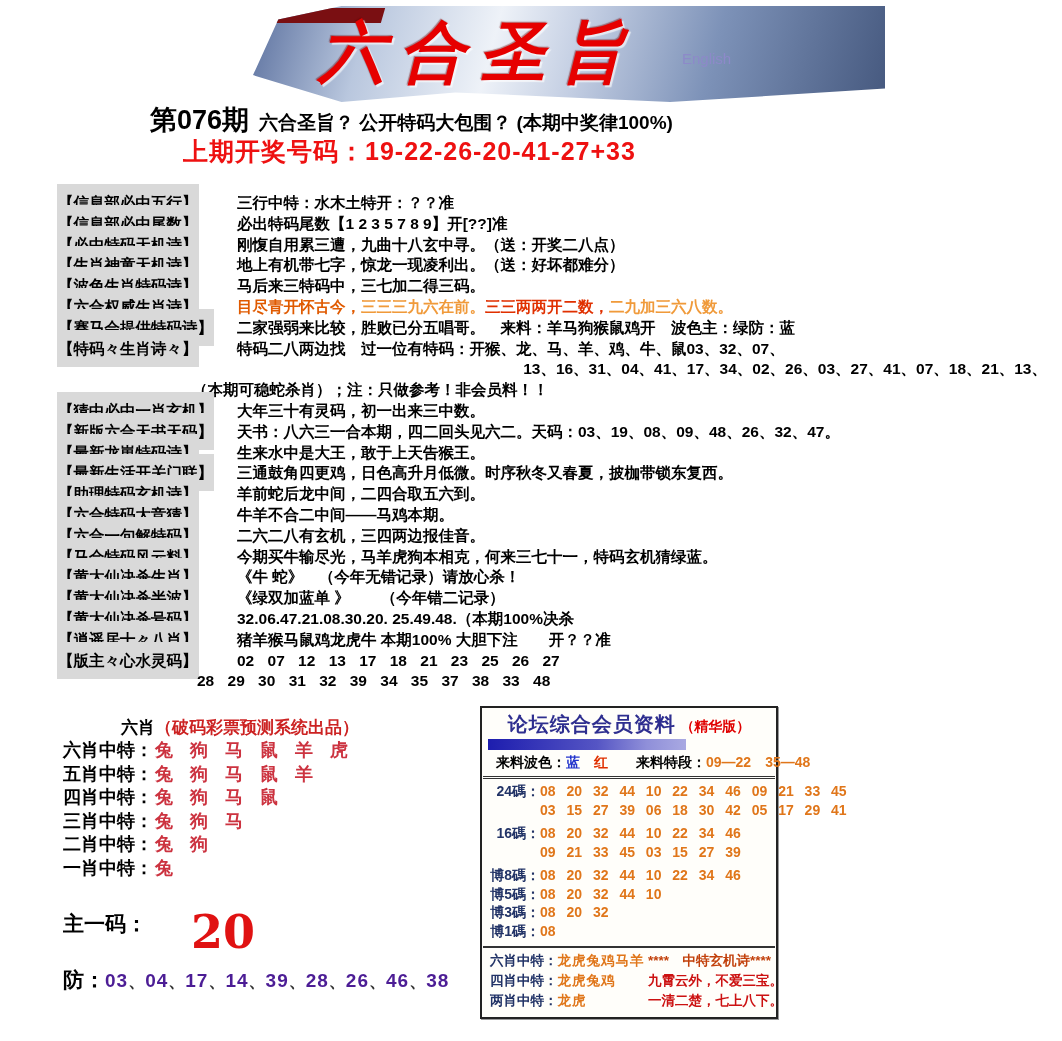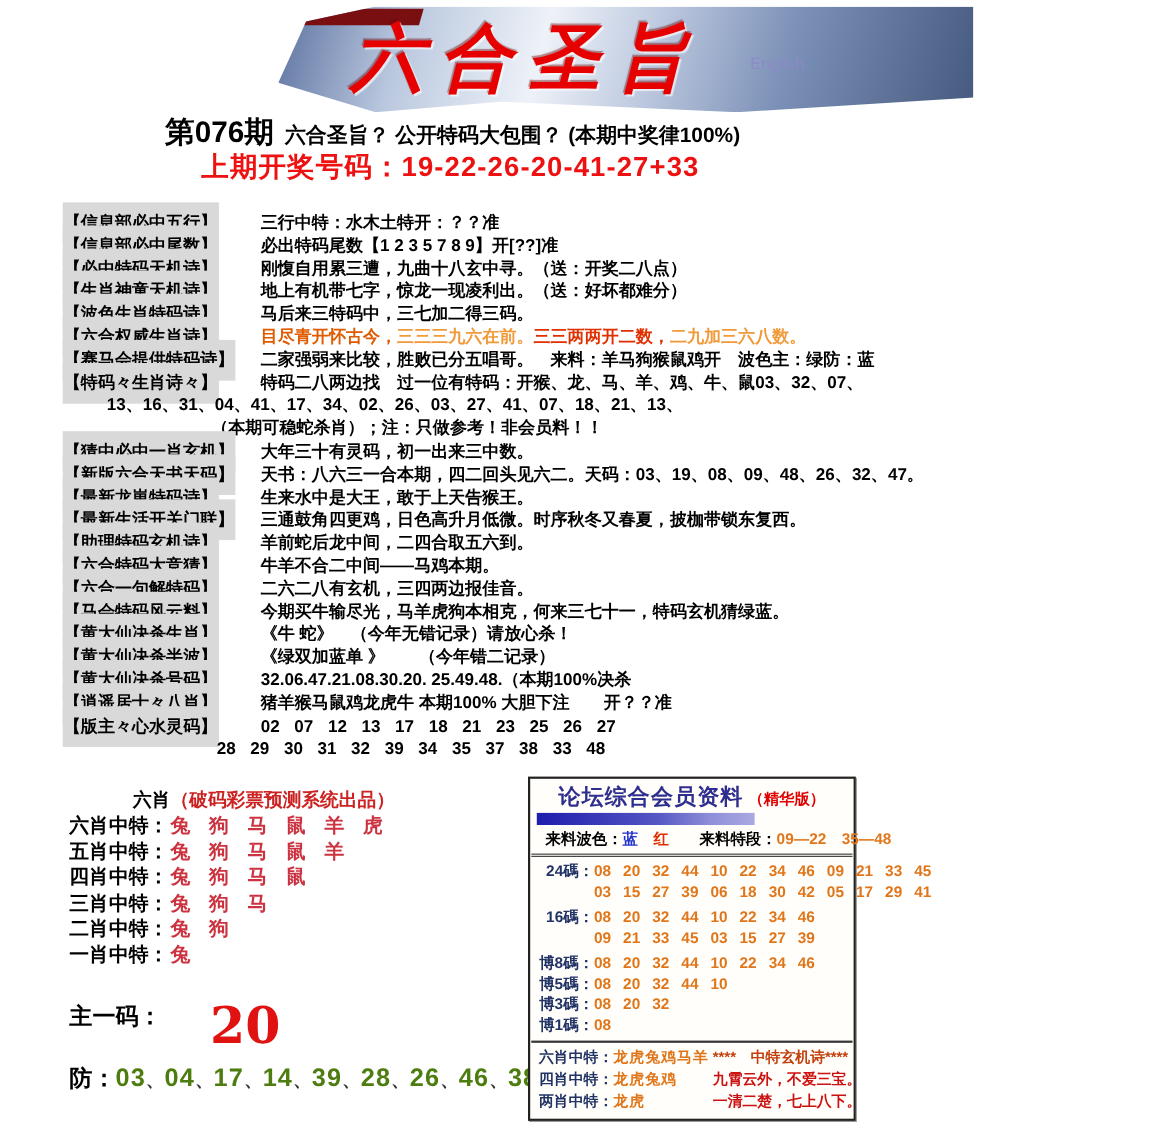--- a/index.html
+++ b/index.html
@@ -34,21 +34,21 @@
   
   .six-xiao{position:absolute;left:63px;top:716px;width:410px;}
   .sx-heading{margin-left:58px;font-size:17px;font-weight:bold;white-space:nowrap;}
   .sx-heading .red{color:#cc2222;}
   .sx-row{font-size:18px;font-weight:bold;line-height:23.5px;white-space:nowrap;}
   .sx-animals{color:#cc3340;letter-spacing:6px;margin-left:2px;}
   .main-code-row{margin-top:14px;display:flex;align-items:center;}
   .main-code-label{font-size:21px;font-weight:bold;}
   .main-code{margin-left:44px;font-family:"DejaVu Serif",serif;font-size:46px;font-weight:bold;color:#e01212;line-height:44px;margin-top:16px;}
   .defend-row{margin-top:12px;font-size:21px;font-weight:bold;white-space:nowrap;}
-  .defend-num{color:#4d7c0f;font-size:23px;letter-spacing:1px;}
+  .defend-num{color:#4c1d95;font-size:19px;letter-spacing:1px;}
   .defend-sep{color:#333;font-size:17px;}
 
   
   .member-box{position:absolute;left:480px;top:706px;width:294px;border:2px solid #222;
     background:#fffefa;padding:3px 0 6px;box-shadow:1px 1px 0 #999;}
   .mb-title{text-align:center;white-space:nowrap;}
   .mb-title-main{font-size:20px;font-weight:bold;color:#2e2e8f;letter-spacing:1px;}
   .mb-title-tag{font-size:14px;font-weight:bold;color:#e00000;}
   .mb-bar{margin:1px 0 0 6px;height:11px;width:198px;
     background:linear-gradient(90deg,#1d1dae 0%,#5555c4 55%,#8f8fd9 80%,#a9a9e2 100%);}
@@ -108,21 +108,21 @@
       <div class="info-content"><span style="color: rgb(224, 90, 0);">目尽青开怀古今，</span><span style="color: rgb(240, 154, 58);">三三三九六在前。</span><span style="color: rgb(224, 48, 0);">三三两两开二数，</span><span style="color: rgb(240, 154, 58);">二九加三六八数。</span></div>
     </div>
     <div class="info-row">
       <div class="info-label"><span>【赛马会提供特码诗】</span></div>
       <div class="info-content"><span>二家强弱来比较，胜败已分五唱哥。　来料：羊马狗猴鼠鸡开　波色主：绿防：蓝</span></div>
     </div>
     <div class="info-row">
       <div class="info-label"><span>【特码々生肖诗々】</span></div>
       <div class="info-content"><span>特码二八两边找　过一位有特码：开猴、龙、马、羊、鸡、牛、鼠03、32、07、</span></div>
     </div>
-    <div class="info-extra" style="margin-left: 40px;">13、16、31、04、41、17、34、02、26、03、27、41、07、18、21、13、</div>
+    <div class="info-extra" style="margin-left: 55px; text-align: right;">13、16、31、04、41、17、34、02、26、03、27、41、07、18、21、13、</div>
     <div class="info-extra" style="margin-left: 135px;">（本期可稳蛇杀肖）；注：只做参考！非会员料！！</div>
     <div class="info-row">
       <div class="info-label"><span>【猜中必中一肖玄机】</span></div>
       <div class="info-content"><span>大年三十有灵码，初一出来三中数。</span></div>
     </div>
     <div class="info-row">
       <div class="info-label"><span>【新版六合天书天码】</span></div>
       <div class="info-content"><span>天书：八六三一合本期，四二回头见六二。天码：03、19、08、09、48、26、32、47。</span></div>
     </div>
     <div class="info-row">

